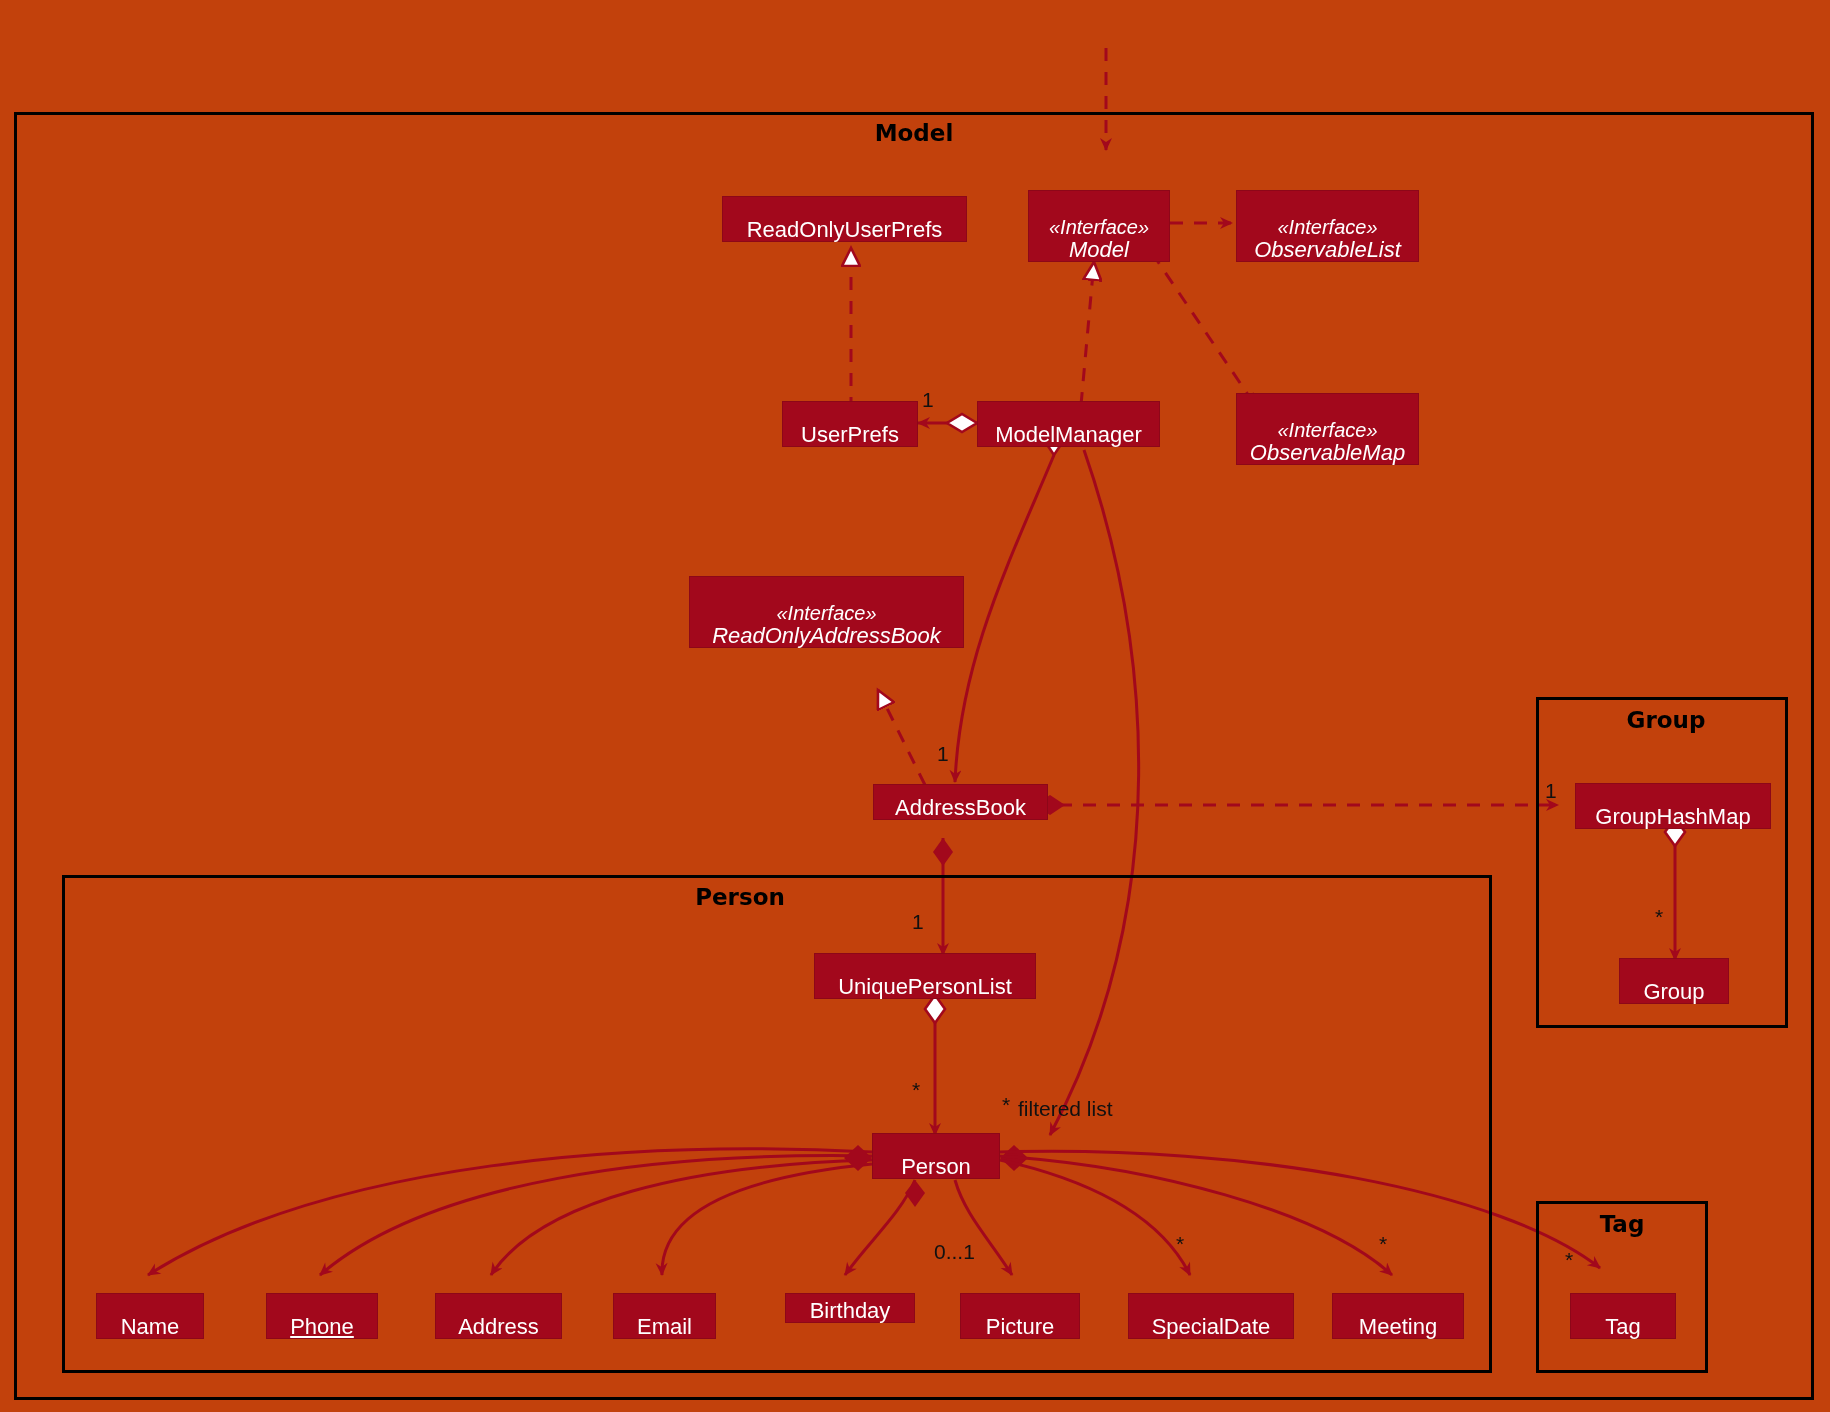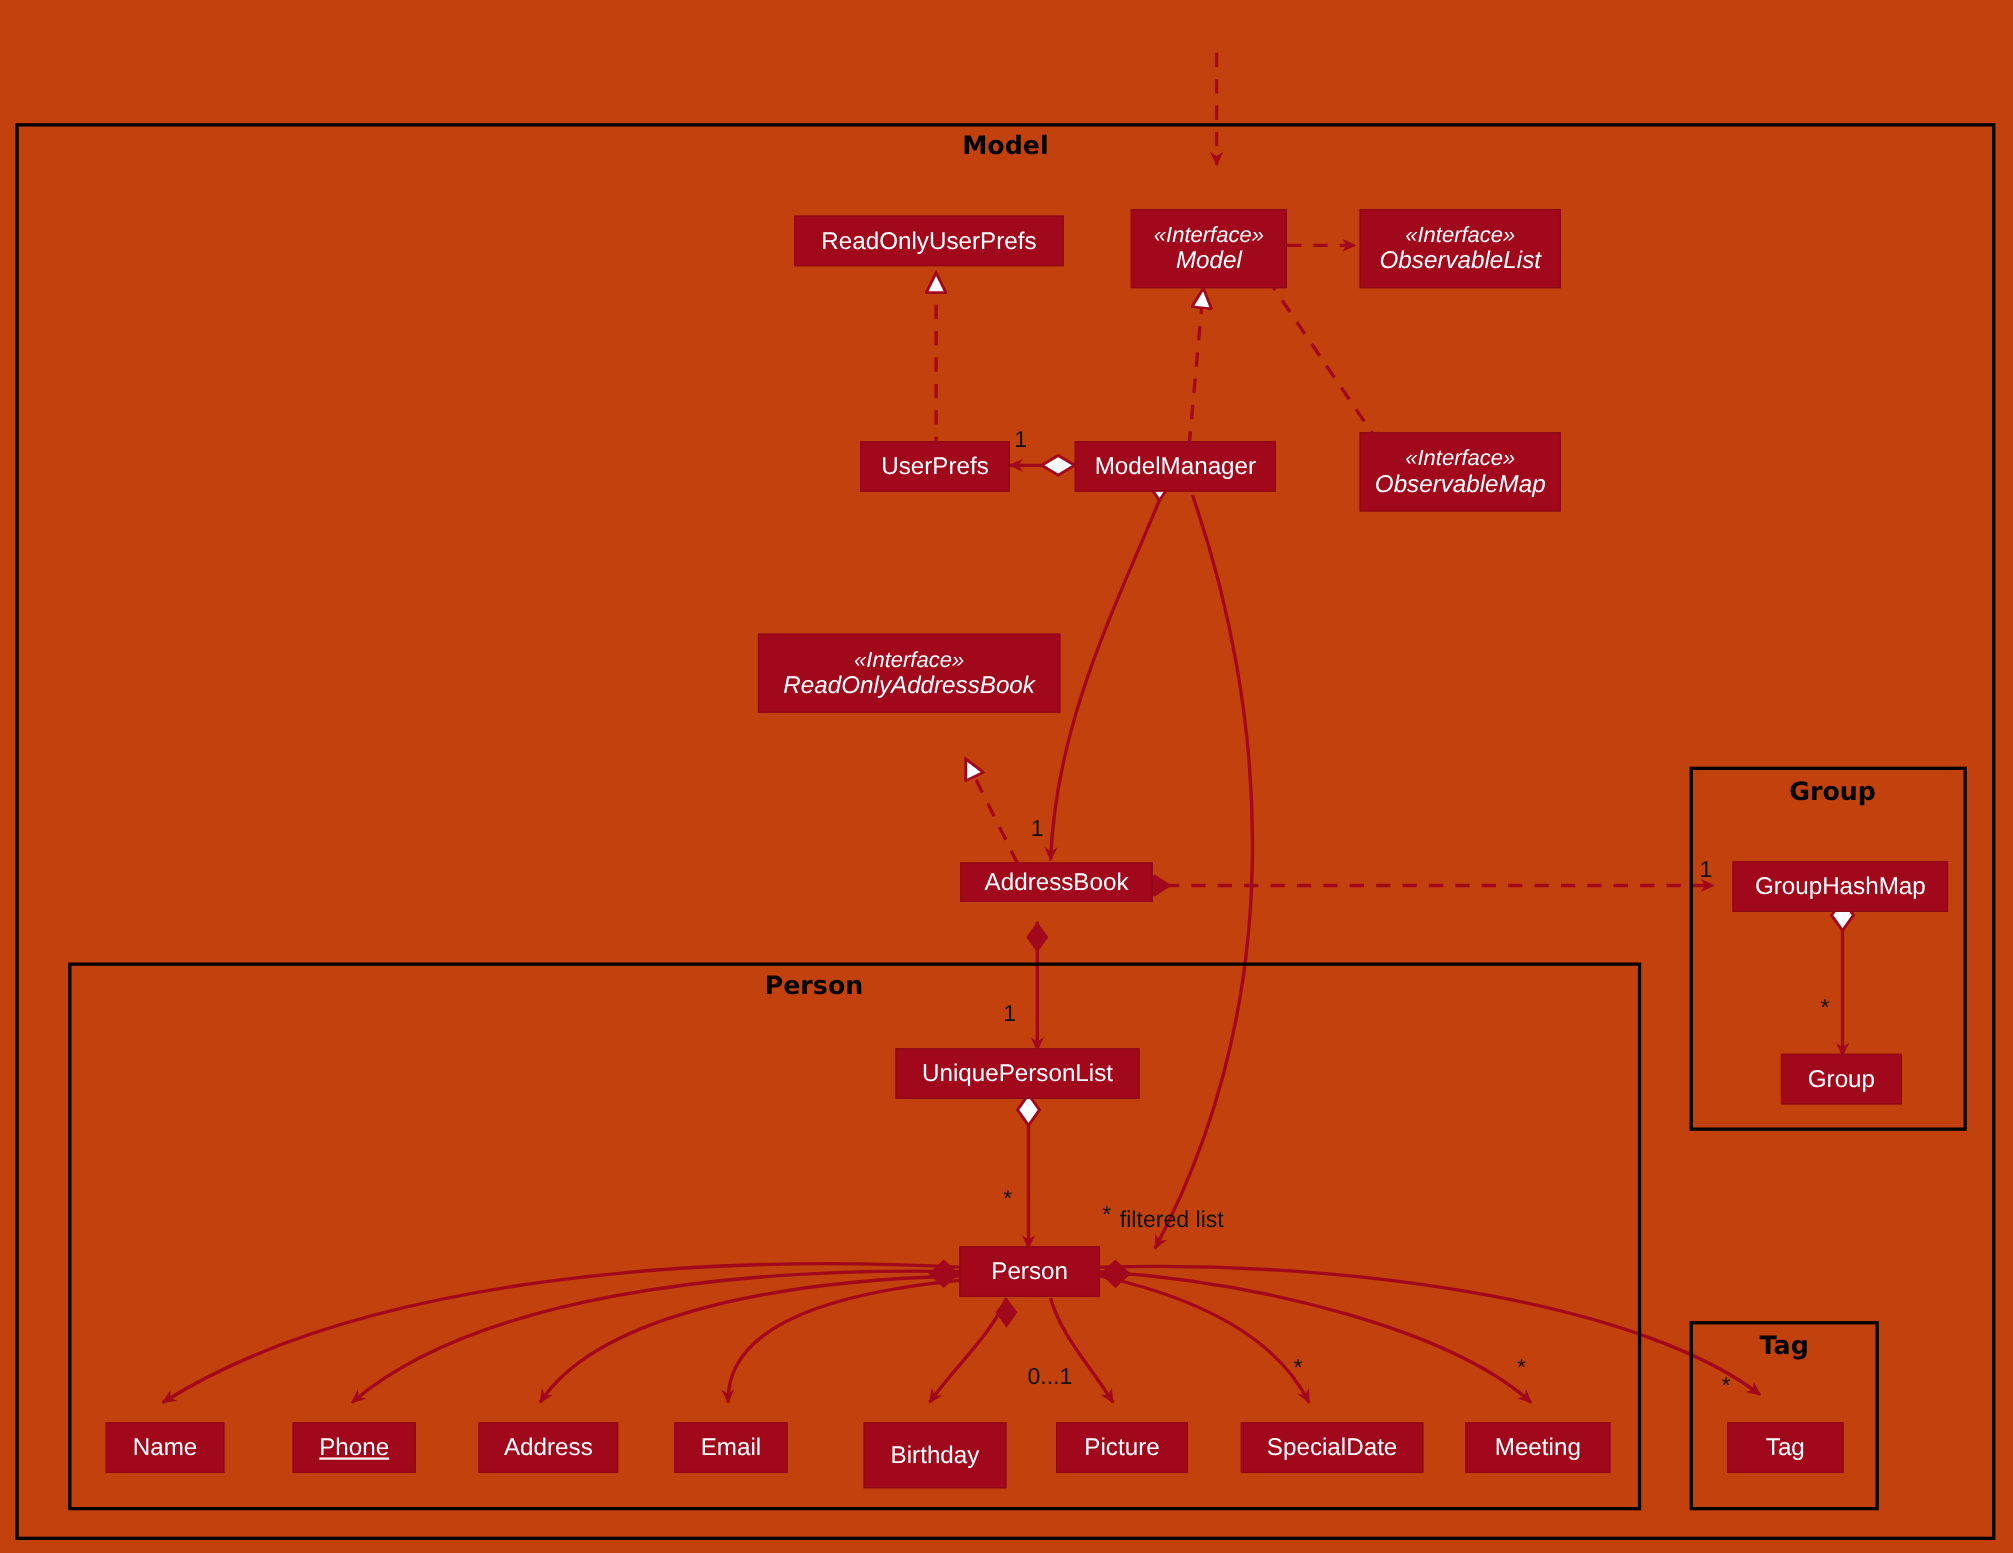--- a/index.html
+++ b/index.html
@@ -5,21 +5,21 @@
   html,body{margin:0;padding:0;background:#ffffff;}
   body{width:1830px;height:1412px;font-family:"Liberation Sans",sans-serif;}
   #stage{position:relative;width:1830px;height:1412px;overflow:hidden;background:#c2410c;}
   svg#wires{position:absolute;left:0;top:0;width:1830px;height:1412px;}
 
   .pkg{position:absolute;border:3px solid #000;background:transparent;box-sizing:border-box;}
   .pkg-title{position:absolute;font-weight:bold;font-size:23px;color:#000;white-space:nowrap;
              text-align:center;font-family:"DejaVu Sans",sans-serif;}
 
   .cls{position:absolute;background:#a2081c;color:#fff;box-sizing:border-box;
-       display:flex;flex-direction:column;align-items:center;justify-content:center;
+       display:flex;flex-direction:column;align-items:center;justify-content:flex-end;
        line-height:1.05;white-space:nowrap;border:1px solid #8d0718;}
   .cls .nm{font-size:22px;}
   .cls .st{font-size:20px;font-style:italic;}
   .cls.iface .nm{font-style:italic;}
 
   .lbl{position:absolute;color:#111;font-size:21px;white-space:nowrap;
        font-family:"Liberation Sans",sans-serif;}
 </style>
 </head>
 <body>
@@ -174,21 +174,21 @@
   </div>
   <div class="cls" style="left:266px;top:1293px;width:112px;height:46px;text-decoration:underline;">
     <span class="nm">Phone</span>
   </div>
   <div class="cls" style="left:435px;top:1293px;width:127px;height:46px;">
     <span class="nm">Address</span>
   </div>
   <div class="cls" style="left:613px;top:1293px;width:103px;height:46px;">
     <span class="nm">Email</span>
   </div>
-  <div class="cls" style="left:785px;top:1293px;width:130px;height:60px;">
+  <div class="cls" style="left:785px;top:1293px;width:130px;height:30px;">
     <span class="nm">Birthday</span>
   </div>
   <div class="cls" style="left:960px;top:1293px;width:120px;height:46px;">
     <span class="nm">Picture</span>
   </div>
   <div class="cls" style="left:1128px;top:1293px;width:166px;height:46px;">
     <span class="nm">SpecialDate</span>
   </div>
   <div class="cls" style="left:1332px;top:1293px;width:132px;height:46px;">
     <span class="nm">Meeting</span>

